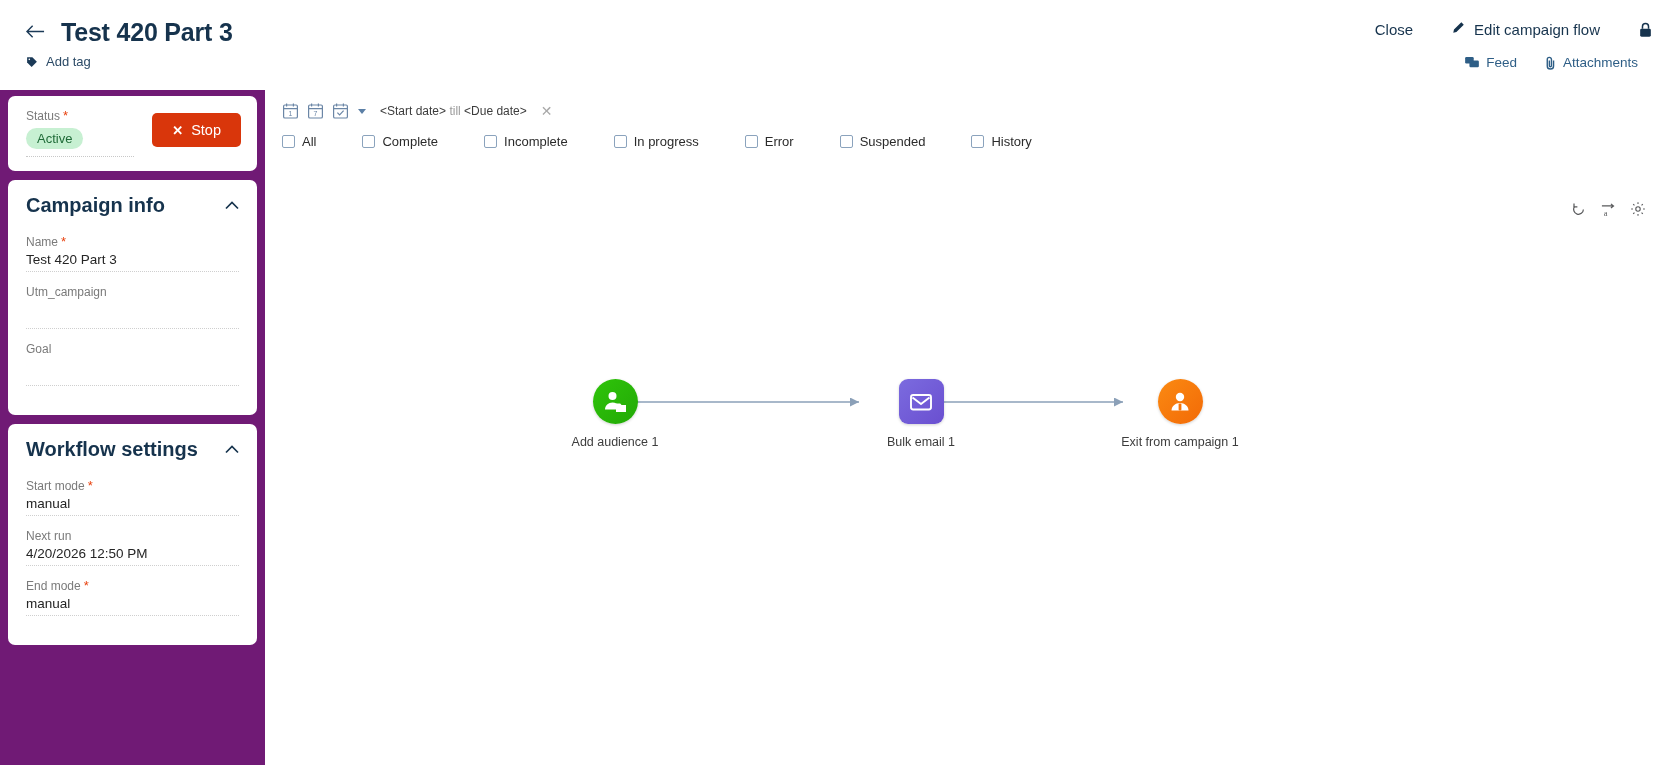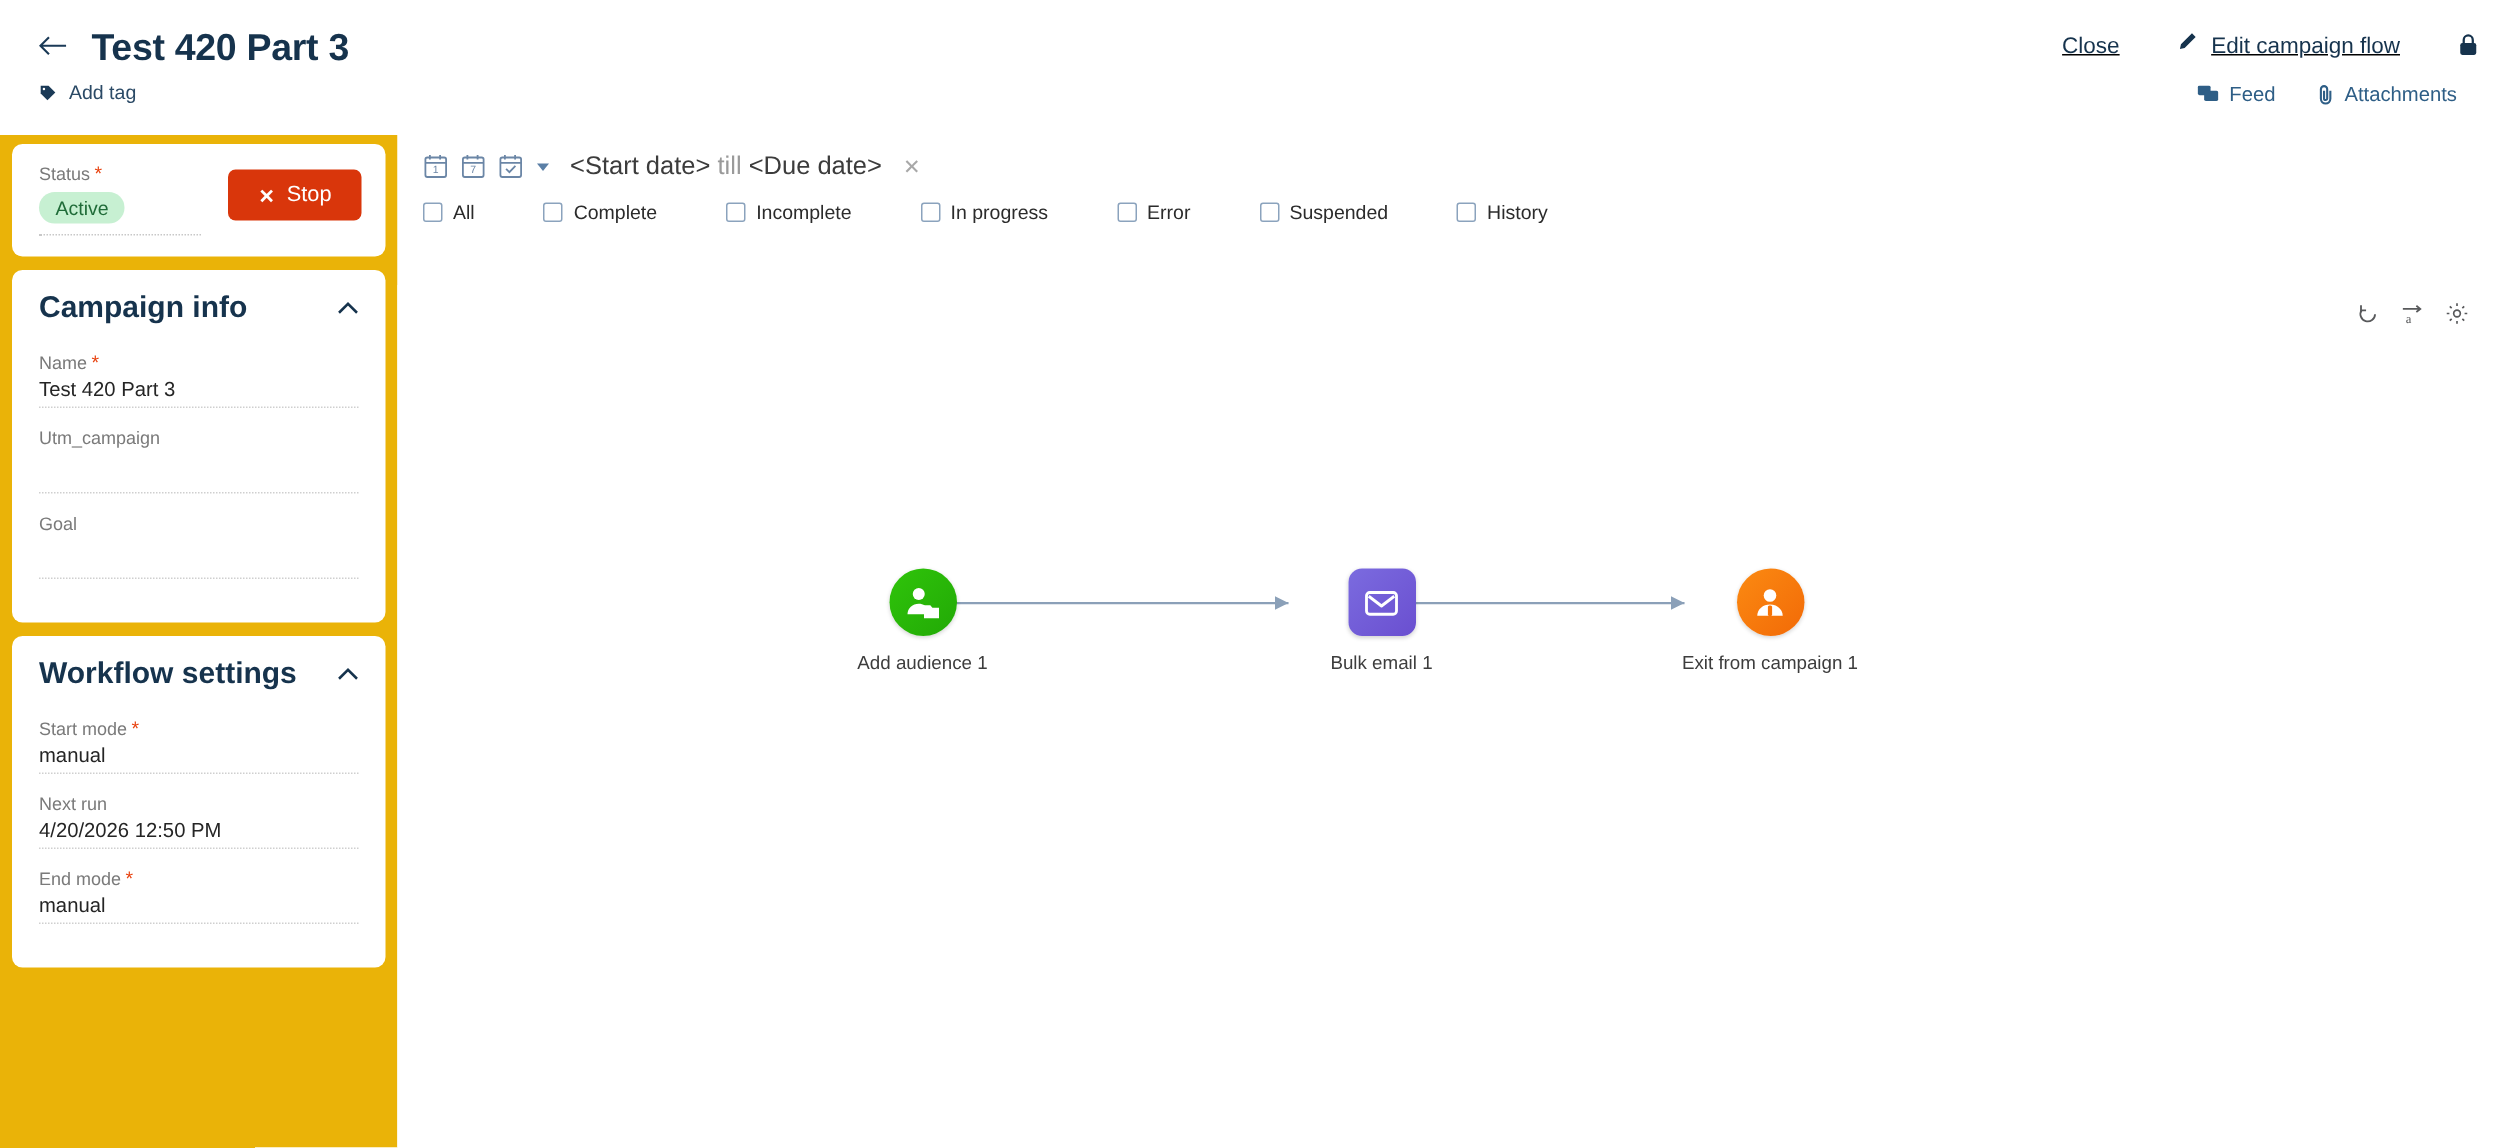--- a/index.html
+++ b/index.html
@@ -28,21 +28,21 @@
   }
   .add-tag {
     position: absolute; left: 26px; top: 54px;
     display: flex; align-items: center; gap: 8px;
     font-size: 13px; color: #2b4a66; cursor: pointer;
   }
   .add-tag svg { display:block; }
 
   .hdr-right {
     position: absolute; right: 18px; top: 21px;
-    display: flex; align-items: center; gap: 38px; text-decoration: underline;
+    display: flex; align-items: center; gap: 38px;
   }
   .hdr-link {
     font-size: 15px; color: #16334d; cursor: pointer;
     display: flex; align-items: center; gap: 9px;
   }
   .lock-icon { color: #16334d; display:flex; }
 
   .hdr-sub {
     position: absolute; right: 33px; top: 55px;
     display: flex; align-items: center; gap: 28px;
@@ -50,21 +50,21 @@
   .sub-link {
     font-size: 13.5px; color: #2e5e86; cursor: pointer;
     display: flex; align-items: center; gap: 7px;
   }
   .sub-link svg { display:block; }
 
   
   .sidebar {
     position: absolute; left: 0; top: 90px;
     width: 265px; height: 675px;
-    background: #eab308;
+    background: #701a75;
     padding: 6px 8px 0 8px;
   }
   .card {
     background: #fff; border-radius: 7px;
     margin-bottom: 9px; padding: 14px 18px 16px 18px;
   }
   .card.status-card { padding: 13px 16px 14px 18px; }
 
   .status-row { display: flex; align-items: flex-start; justify-content: space-between; }
   .lbl {
@@ -121,21 +121,21 @@
   .filter-bar {
     display: flex; align-items: center; gap: 8px;
     padding: 9px 0 0 17px; height: 33px;
   }
   .cal-ico { cursor: pointer; display:flex; }
   .caret {
     width: 0; height: 0; border-left: 4.5px solid transparent;
     border-right: 4.5px solid transparent; border-top: 5.5px solid #5b7fa6;
     margin-left: 1px; cursor: pointer;
   }
-  .date-range { font-size: 17px; color: #3c3c3c; margin-left: 6px; }
+  .date-range { font-size: 12px; color: #3c3c3c; margin-left: 6px; }
   .date-range .till { color: #9a9a9a; }
   .clear-x { color: #a8a8a8; font-size: 14px; margin-left: 6px; cursor: pointer; }
 
   .check-row {
     display: flex; align-items: center; gap: 10px;
     padding: 11px 0 0 17px;
   }
   .chk-item {
     display: flex; align-items: center; gap: 7px;
     font-size: 13px; color: #2b2b2b; cursor: pointer;

